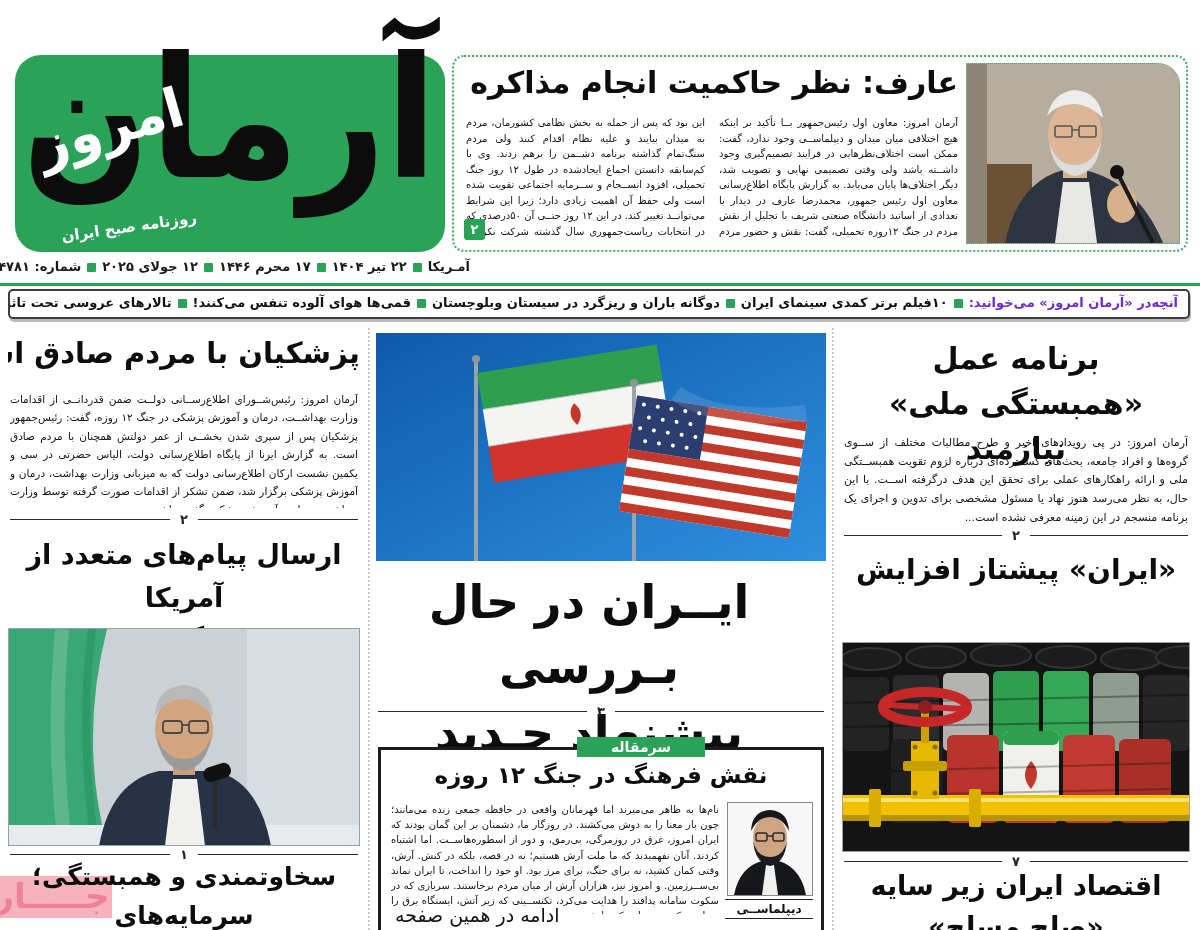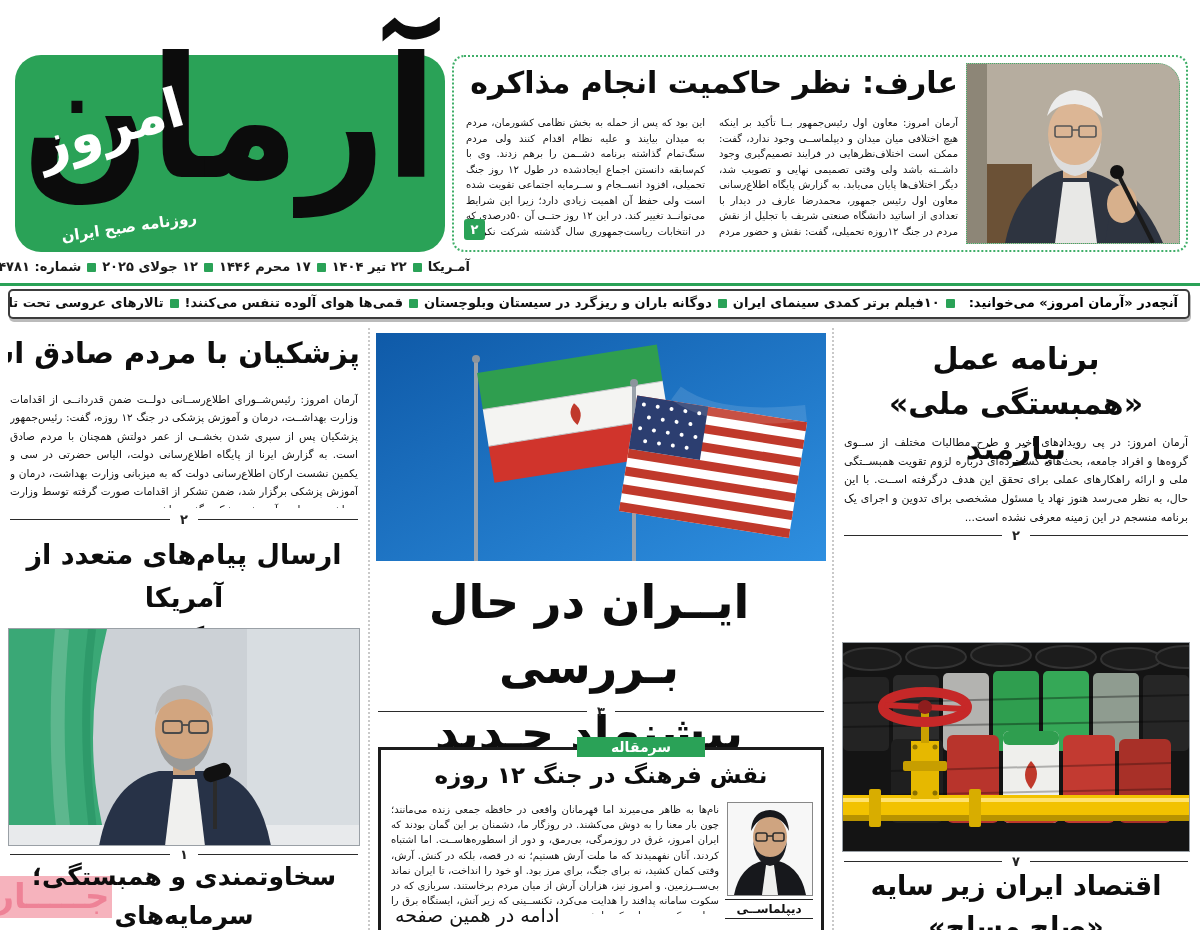--- a/index.html
+++ b/index.html
@@ -35,21 +35,21 @@
   
   .dateline{position:absolute;left:20px;top:259px;width:450px;text-align:right;
     font-size:13px;font-weight:bold;color:#1a1a1a;white-space:nowrap;}
   .sq{display:inline-block;width:9px;height:9px;background:#2aa257;margin:0 6px;
     vertical-align:middle;border-radius:1px;}
   .green-rule{position:absolute;left:0;top:283px;width:1200px;height:3px;background:#2aa257;}
   .teaser{position:absolute;left:8px;top:289px;width:1182px;height:30px;box-sizing:border-box;
     border:2px solid #3c3c3c;border-radius:5px;padding:4px 10px;white-space:nowrap;
     overflow:hidden;font-size:13px;font-weight:bold;background:#fff;
     box-shadow:1px 3px 0 rgba(60,60,60,.35);}
-  .teaser-label{color:#000000;margin-left:8px;}
+  .teaser-label{color:#6d28d9;margin-left:0;}
   
   .vsep{position:absolute;top:328px;height:602px;width:0;border-left:2px dotted #c9c9c9;}
   .pagesep{position:absolute;display:flex;align-items:center;color:#222;font-size:13px;
     font-weight:bold;}
   .pagesep::before,.pagesep::after{content:"";flex:1;border-top:1.5px solid #2b2b2b;}
   .pagesep span{padding:0 10px;}
   .headline-c{text-align:center;}
   .bodytext{font-size:10.5px;line-height:1.75;text-align:justify;overflow:hidden;}
   .imgframe{border:1px solid #9aa0a6;box-sizing:border-box;overflow:hidden;background:#ddd;}
   
@@ -249,20 +249,21 @@
 <h2 class="abs headline-c" style="left:842px;top:336px;width:348px;font-size:30px;line-height:1.5;">
   <div>برنامه عمل</div>
   <div>«همبستگی ملی» نیازمند</div>
 </h2>
 <div class="abs bodytext" style="left:844px;top:434px;width:344px;height:92px;font-size:11px;line-height:1.7;">آرمان امروز: در پی رویدادهای اخیر و طرح مطالبات مختلف از ســوی گروه‌ها و افراد جامعه، بحث‌های گســترده‌ای درباره لزوم تقویت همبســتگی ملی و ارائه راهکارهای عملی برای تحقق این هدف درگرفته اســت. با این حال، به نظر می‌رسد هنوز نهاد یا مسئول مشخصی برای تدوین و اجرای یک برنامه منسجم در این زمینه معرفی نشده است...</div>
 <div class="pagesep" style="left:844px;top:528px;width:344px;">
   <span>۲</span>
 </div>
 
 <h2 class="abs headline-c" style="left:842px;top:548px;width:348px;font-size:28px;line-height:1.55;">
+  <div>«ایران» پیشتاز افزایش</div>
 </h2>
 <div class="abs imgframe" style="left:842px;top:642px;width:348px;height:210px;">
   <svg width="348" height="209" viewBox="0 0 348 209">
     <rect width="348" height="209" fill="#141414"></rect>
     <g stroke="#333" stroke-width="2" fill="#1c1c1c">
       <ellipse cx="30" cy="16" rx="30" ry="11"></ellipse>
         <ellipse cx="95" cy="14" rx="30" ry="11"></ellipse>
       <ellipse cx="160" cy="12" rx="30" ry="11"></ellipse>
         <ellipse cx="225" cy="14" rx="30" ry="11"></ellipse>
       <ellipse cx="290" cy="16" rx="30" ry="11"></ellipse>

